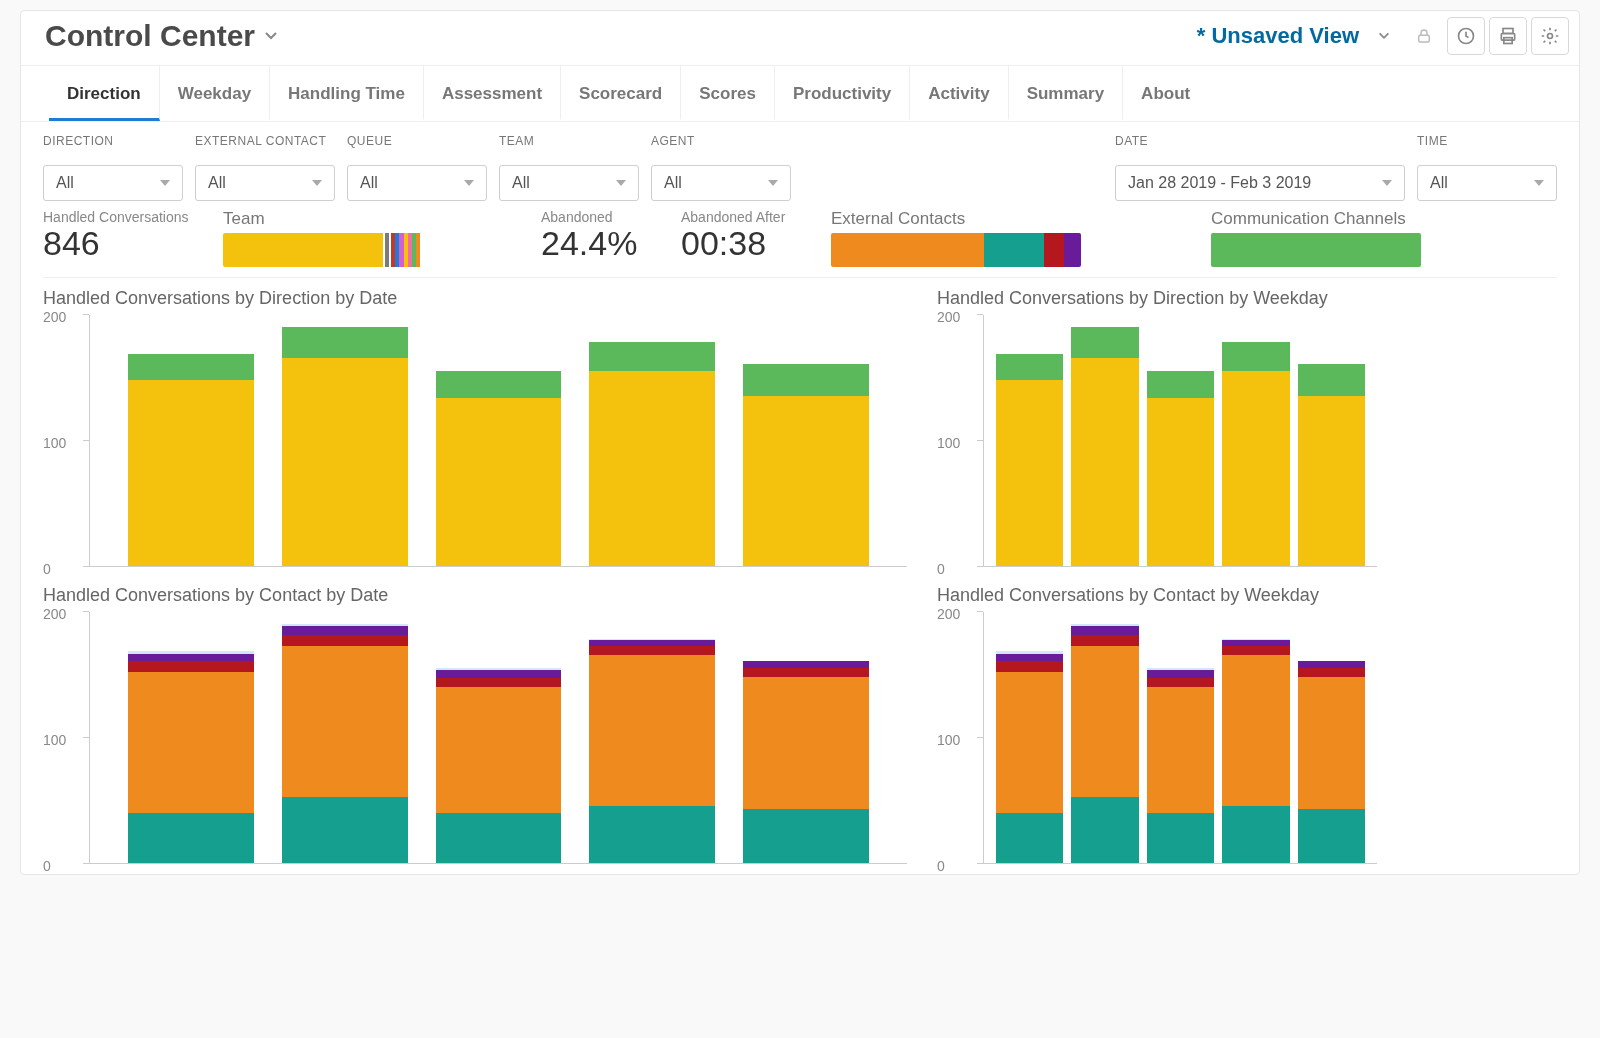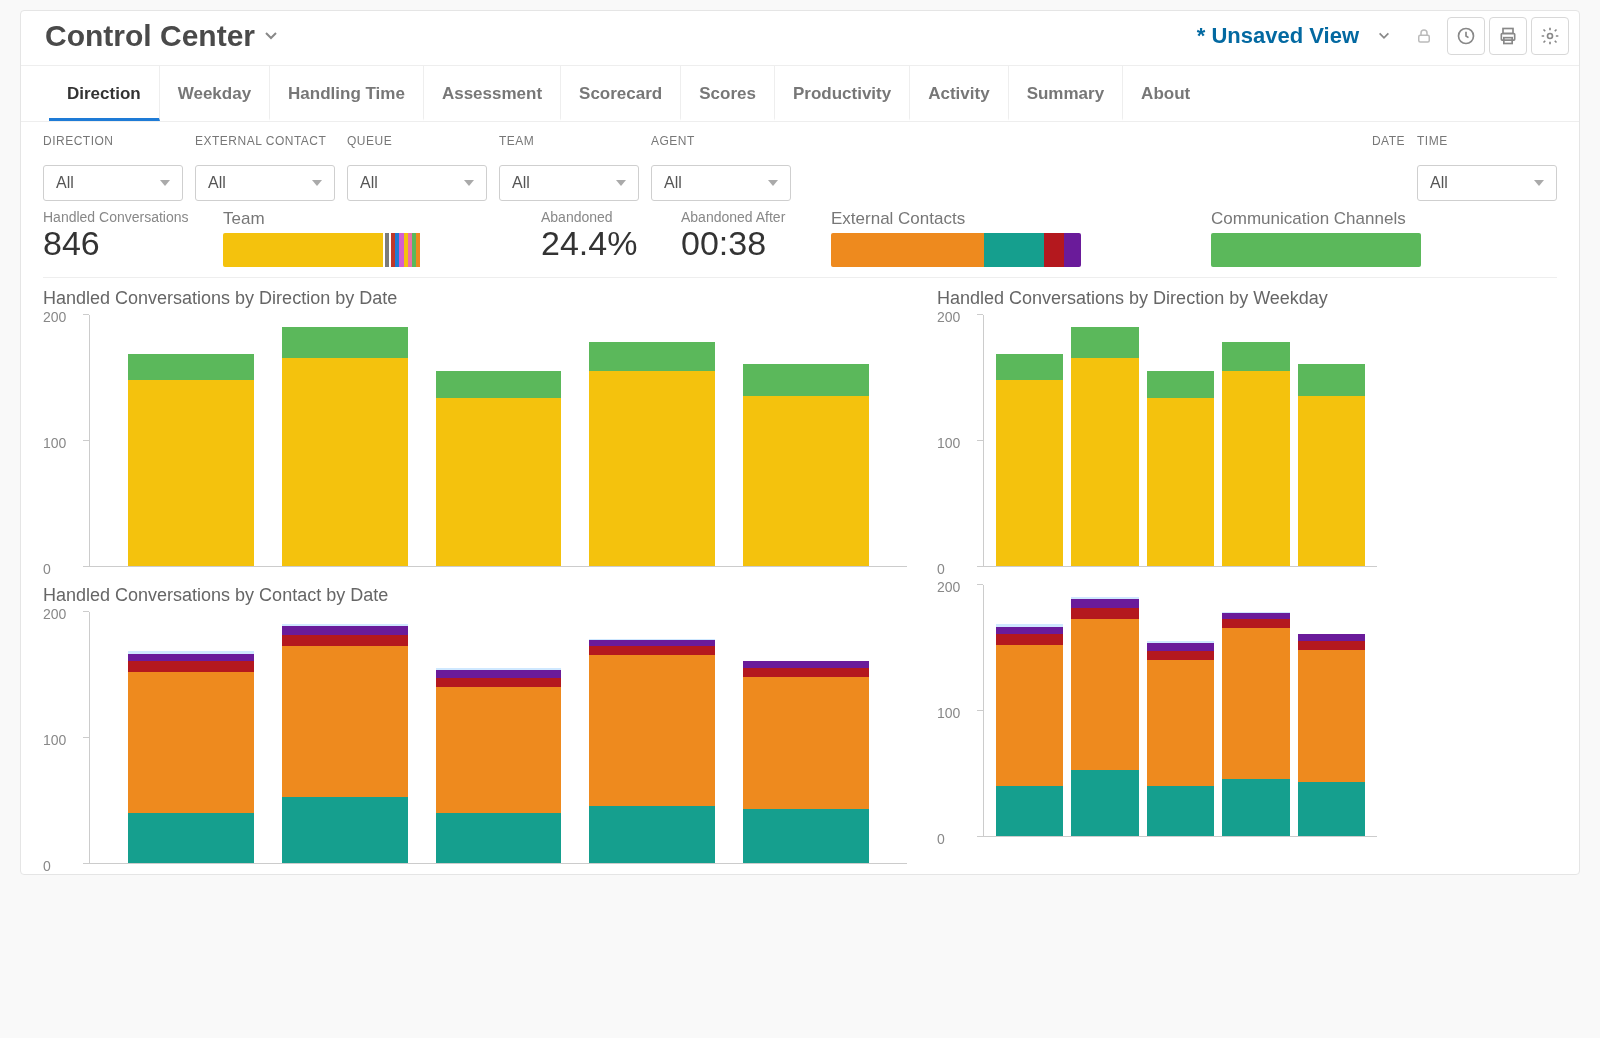--- a/index.html
+++ b/index.html
@@ -200,20 +200,24 @@
     <div class="filter-group">
       <div class="filter-label">AGENT</div>
       <div class="select">
         <span>All</span>
           <span class="chev"></span>
       </div>
     </div>
     <div class="filters-spacer"></div>
     <div class="filter-group">
       <div class="filter-label">DATE</div>
+      <div class="select wide">
+        <span>Jan 28 2019 - Feb 3 2019</span>
+          <span class="chev"></span>
+      </div>
     </div>
     <div class="filter-group">
       <div class="filter-label">TIME</div>
       <div class="select">
         <span>All</span>
           <span class="chev"></span>
       </div>
     </div>
   </div>
 
@@ -382,20 +386,21 @@
                 <div class="bar-seg" style="height: 132.3px; background: rgb(238, 138, 30);"></div>
                 <div class="bar-seg" style="height: 8.82px; background: rgb(180, 24, 30);"></div>
                 <div class="bar-seg" style="height: 6.3px; background: rgb(106, 27, 154);"></div>
                 <div class="bar-seg" style="height: 0px; background: rgb(207, 232, 255);"></div>
               </div>
             </div>
           </div>
         </div>
     </div>
     <div>
+      <div class="chart-title">Handled Conversations by Contact by Weekday</div>
       <div class="chart small-chart" id="chart-3" style="position: relative;">
           <div class="axis-label" style="left: 0px; bottom: -10px;">0</div>
           <div style="position: absolute; left: 40px; bottom: 0px; width: 6px; height: 1px; background: rgb(204, 204, 204);"></div>
           <div class="axis-label" style="left: 0px; bottom: 116px;">100</div>
           <div style="position: absolute; left: 40px; bottom: 126px; width: 6px; height: 1px; background: rgb(204, 204, 204);"></div>
           <div class="axis-label" style="left: 0px; bottom: 242px;">200</div>
           <div style="position: absolute; left: 40px; bottom: 252px; width: 6px; height: 1px; background: rgb(204, 204, 204);"></div>
           <div class="chart-plot">
             <div class="bars">
               <div class="bar-col">

